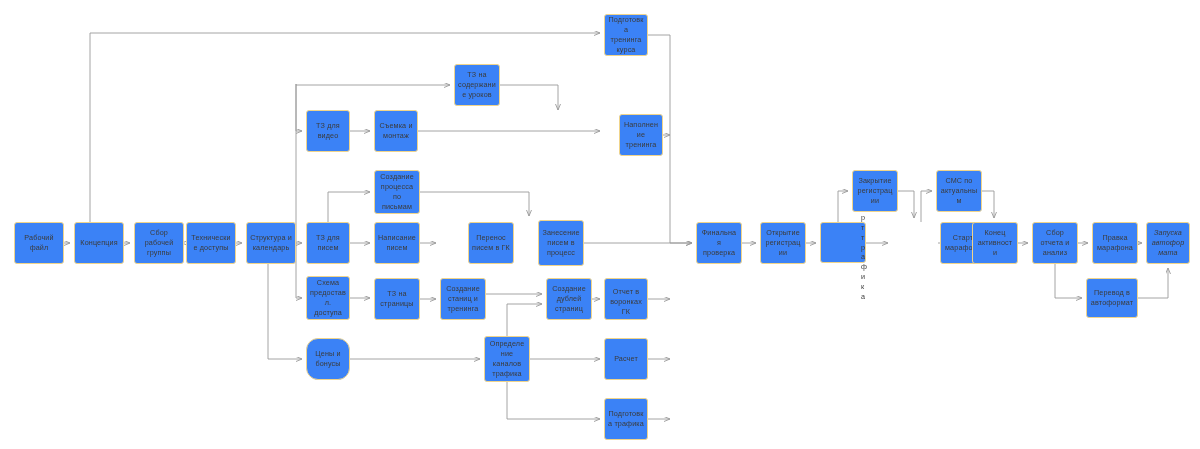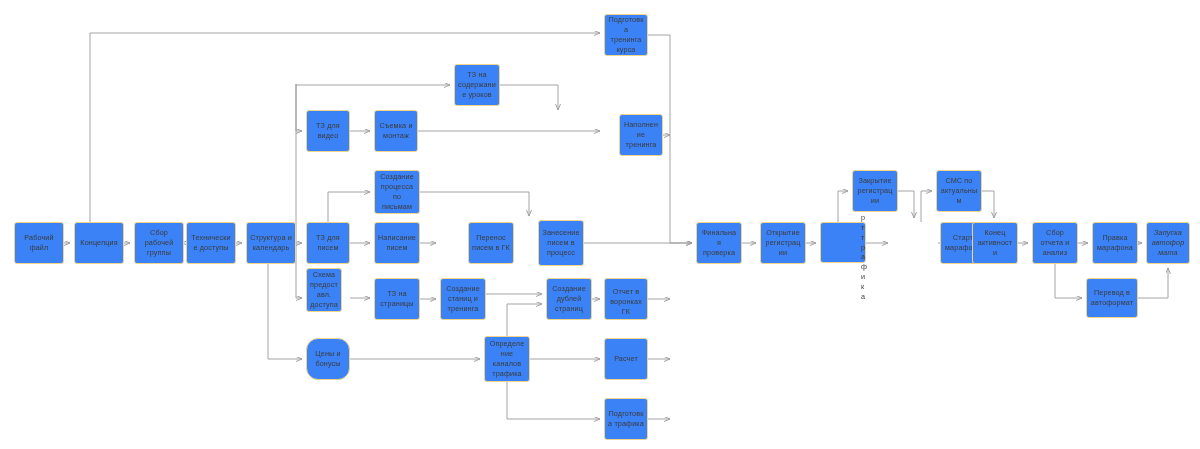--- a/index.html
+++ b/index.html
@@ -144,21 +144,21 @@
       </div>
       <div class="node" style="left: 374px; top: 222px; width: 46px; height: 42px;">
         <span>Написание писем</span>
       </div>
       <div class="node" style="left: 440px; top: 222px; width: 46px; height: 42px; margin-left: 28px;">
         <span>Перенос писем в ГК</span>
       </div>
       <div class="node" style="left: 506px; top: 220px; width: 46px; height: 46px; margin-left: 32px;">
         <span>Занесение писем в процесс</span>
       </div>
-      <div class="node" style="left: 306px; top: 268px; width: 36px; height: 44px; align-items: center;">
+      <div class="node" style="left: 306px; top: 276px; width: 44px; height: 44px; align-items: center;">
         <span>Схема предоставл. доступа</span>
       </div>
       <div class="node" style="left: 374px; top: 278px; width: 46px; height: 42px;">
         <span>ТЗ на страницы</span>
       </div>
       <div class="node" style="left: 440px; top: 278px; width: 46px; height: 42px;">
         <span>Создание станиц и тренинга</span>
       </div>
       <div class="node" style="left: 546px; top: 278px; width: 46px; height: 42px;">
         <span>Создание дублей страниц</span>

